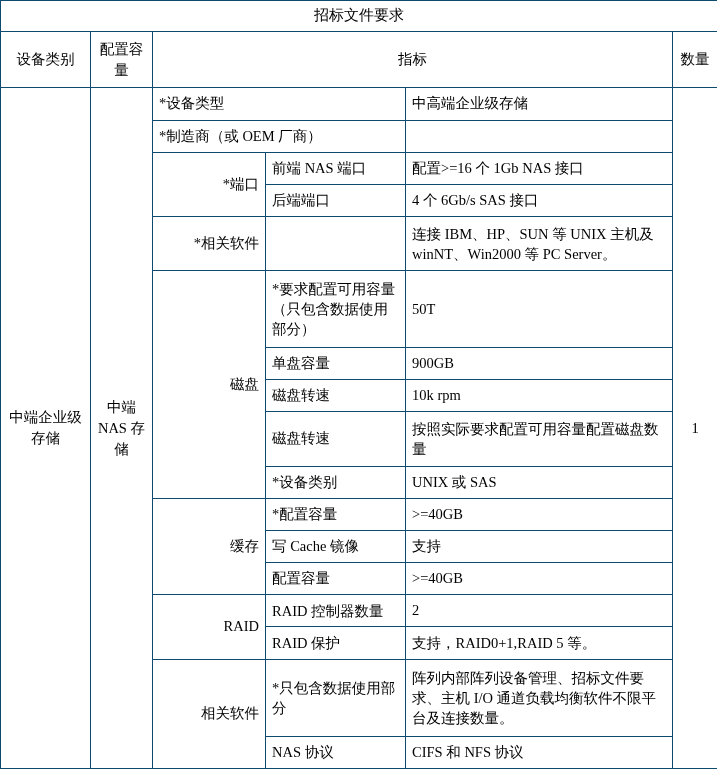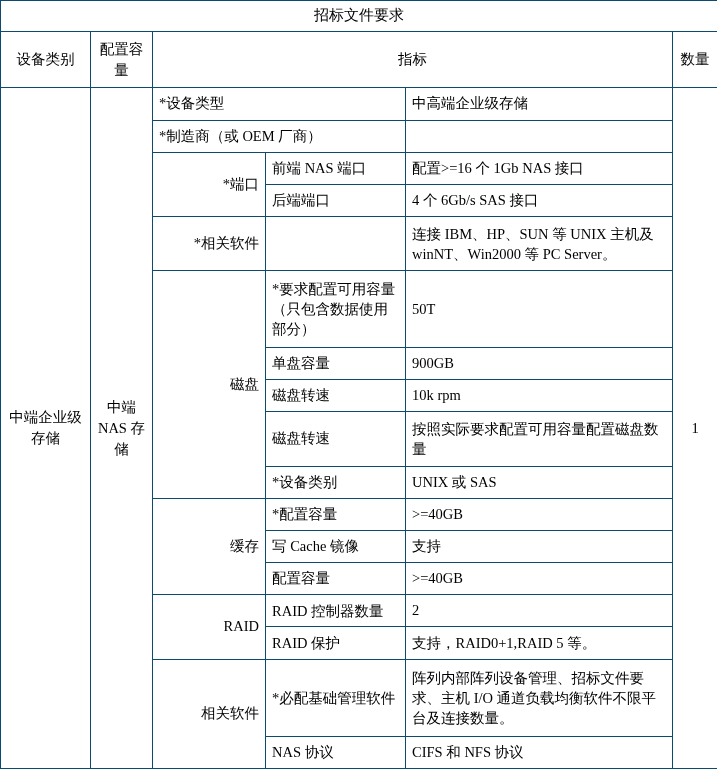--- a/index.html
+++ b/index.html
@@ -179,21 +179,21 @@
       <td class="value-cell">2</td>
     </tr>
 
     <tr>
       <td class="item-cell">RAID 保护</td>
       <td class="value-cell">支持，RAID0+1,RAID 5 等。</td>
     </tr>
 
     <tr>
       <td class="group-cell" rowspan="2">相关软件</td>
-      <td class="item-cell tight">*必配基础管理软件</td>
+      <td class="item-cell tight">*只包含数据使用部分</td>
       <td class="value-cell tight">阵列内部阵列设备管理、招标文件要求、主机 I/O 通道负载均衡软件不限平台及连接数量。</td>
     </tr>
 
     <tr>
       <td class="item-cell">NAS 协议</td>
       <td class="value-cell">CIFS 和 NFS 协议</td>
     </tr>
   </tbody>
 </table>
 

